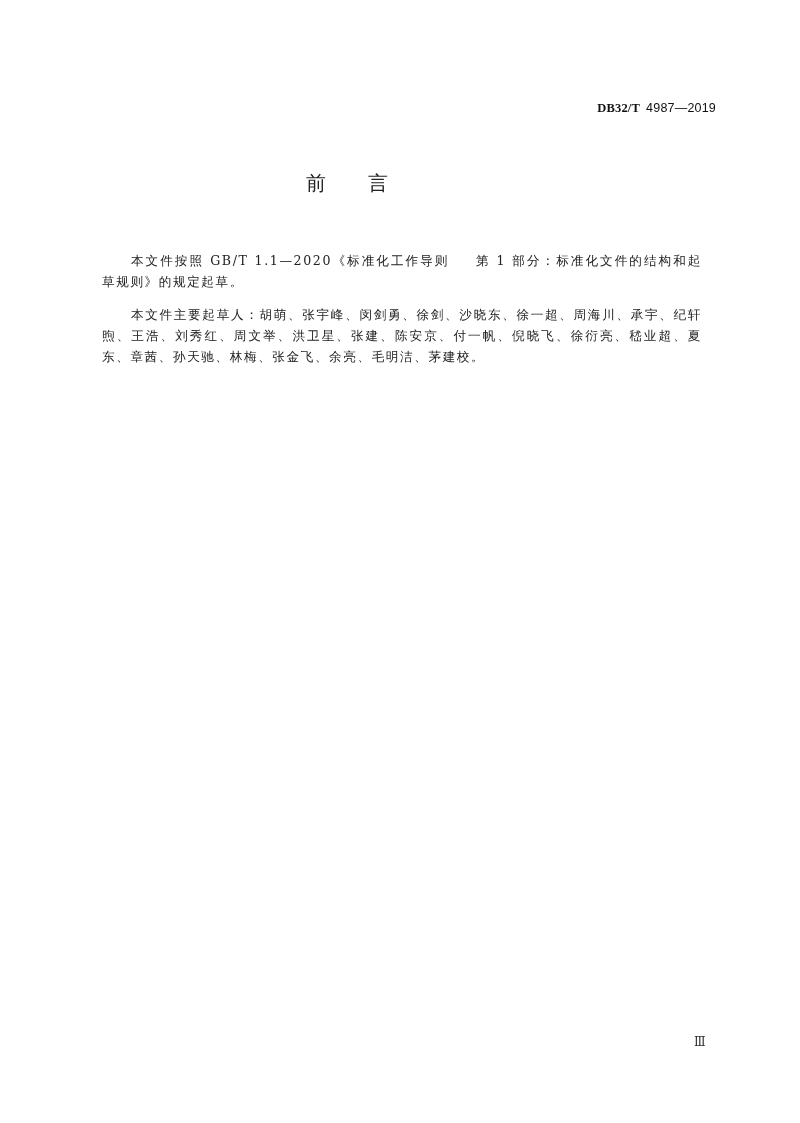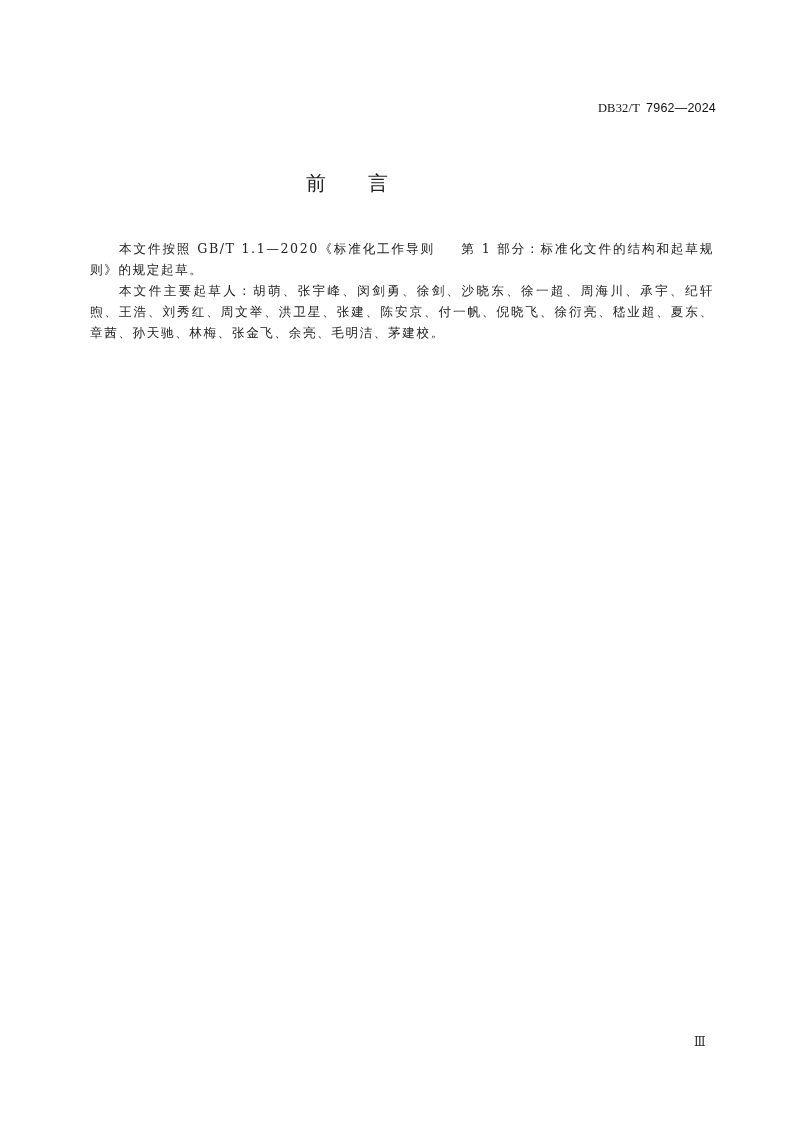--- a/index.html
+++ b/index.html
@@ -19,21 +19,21 @@
       position: absolute;
       top: 101px;
       right: 84px;
       font-size: 12.5px;
       font-family: "Liberation Sans", "DejaVu Sans", sans-serif;
       color: #111;
       letter-spacing: 0.2px;
     }
     .page-header .code-bold {
       font-family: "Liberation Serif", "DejaVu Serif", serif;
-      font-weight: normal;
+      font-weight: bold;
     }
     .page-header .gap { display: inline-block; width: 6px; }
     .title {
       position: absolute;
       top: 170px;
       left: 0;
       width: 694px;
       text-align: center;
       font-size: 20px;
       font-family: "DejaVu Sans", "Liberation Sans", sans-serif;
@@ -46,38 +46,38 @@
       top: 238px;
       left: 90px;
       width: 624px;
       font-size: 12.6px;
       line-height: 21px;
       letter-spacing: 1.6px;
       color: #222;
       text-align: justify;
     }
     .para {
-      margin: 0;
+      margin: 12px;
       text-indent: 2.3em;
     }
     .para .wide-gap { display: inline-block; width: 26px; }
     .page-number {
       position: absolute;
       top: 1035px;
       left: 694px;
       font-size: 12px;
       font-family: "DejaVu Serif", serif;
       color: #333;
     }
   </style>
 </head>
 <body>
 
 <div class="page-header">
-  <span class="code-bold">DB32/T</span><span class="gap"></span><span>7962—2024</span>
+  <span class="code-bold">DB32/T</span><span class="gap"></span><span>4987—2019</span>
 </div>
 
 <div class="title">
   <span class="char">前</span><span class="spacer"></span><span class="char">言</span>
 </div>
 
 <div class="content">
   <p class="para">
     <span>本文件按照 GB/T 1.1—2020《标准化工作导则</span><span class="wide-gap"></span><span>第 1 部分：标准化文件的结构和起草规则》的规定起草。</span>
   </p>

